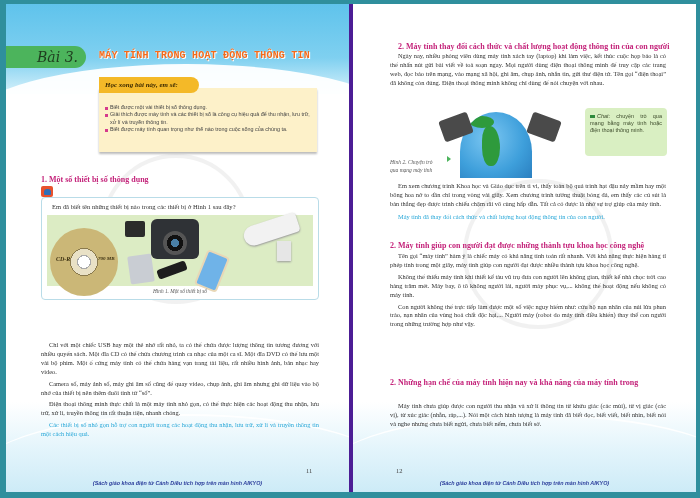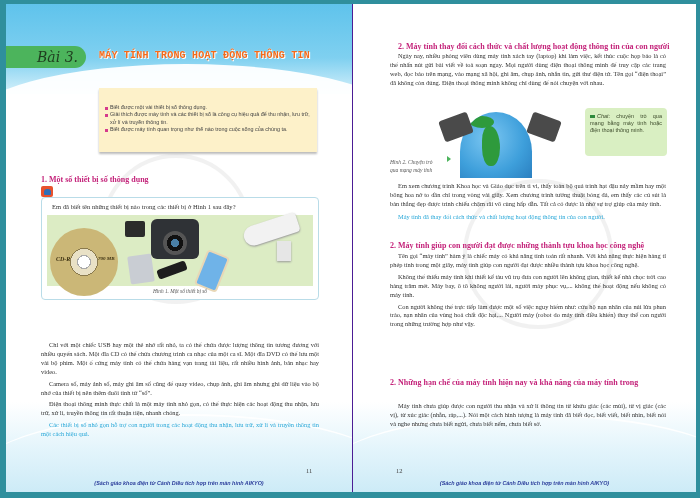--- a/index.html
+++ b/index.html
@@ -1,20 +1,20 @@
 <!DOCTYPE html>
 <html><head>
 <meta charset="utf-8">
 <style>
   * { box-sizing: border-box; margin: 0; padding: 0; }
   html, body { width: 700px; height: 498px; overflow: hidden; }
   body { background: #2f8f9d; font-family: "Liberation Serif", serif; position: relative; }
   .spread { position: absolute; left: 6px; top: 4px; width: 690px; height: 488px; display: flex; }
   .page { position: relative; height: 100%; overflow: hidden; }
-  .page-left { width: 347px; background: #ffffff; border-right: 1px solid #4c1d95; }
+  .page-left { width: 347px; background: #ffffff; border-right: 4px solid #4c1d95; }
   .page-right { width: 343px; background: #ffffff; }
 
   
   .hdr-bg { position: absolute; left: 0; top: 0; width: 100%; height: 90px;
     background: linear-gradient(180deg, #5fc3ec 0%, #7fd0f0 60%, #d7f1fb 100%); }
   .hdr-wave { position: absolute; left: -40px; top: 60px; width: 440px; height: 60px;
     background: #ffffff; border-radius: 50% 50% 0 0 / 100% 100% 0 0; opacity: 0.95; }
   .lesson-tab { position: absolute; left: 0; top: 42px; width: 80px; height: 22px;
     background: #4cb45c; border-radius: 0 12px 12px 0; display: flex; align-items: center; justify-content: flex-end; padding-right: 8px; }
   .lesson-no { font-family: "DejaVu Serif", serif; font-style: italic; color: #1f3d1f; font-size: 14px; }
@@ -106,20 +106,23 @@
     </div>
     <div class="lesson-title">MÁY TÍNH TRONG HOẠT ĐỘNG THÔNG TIN</div>
 
     <div class="goals">
       <ul>
         <li>Biết được một vài thiết bị số thông dụng.</li>
         <li>Giải thích được máy tính và các thiết bị số là công cụ hiệu quả để thu nhận, lưu trữ, xử lí và truyền thông tin.</li>
         <li>Biết được máy tính quan trọng như thế nào trong cuộc sống của chúng ta.</li>
       </ul>
     </div>
+    <div class="goals-tag">
+      <span>Học xong bài này, em sẽ:</span>
+    </div>
 
     <div class="sec-title s1">1. Một số thiết bị số thông dụng</div>
     <div class="q-icon">
         <span></span>
       </div>
 
     <div class="fig-box">
       <div class="fig-q">Em đã biết tên những thiết bị nào trong các thiết bị ở Hình 1 sau đây?</div>
       <div class="fig-img">
         <div class="cd">

